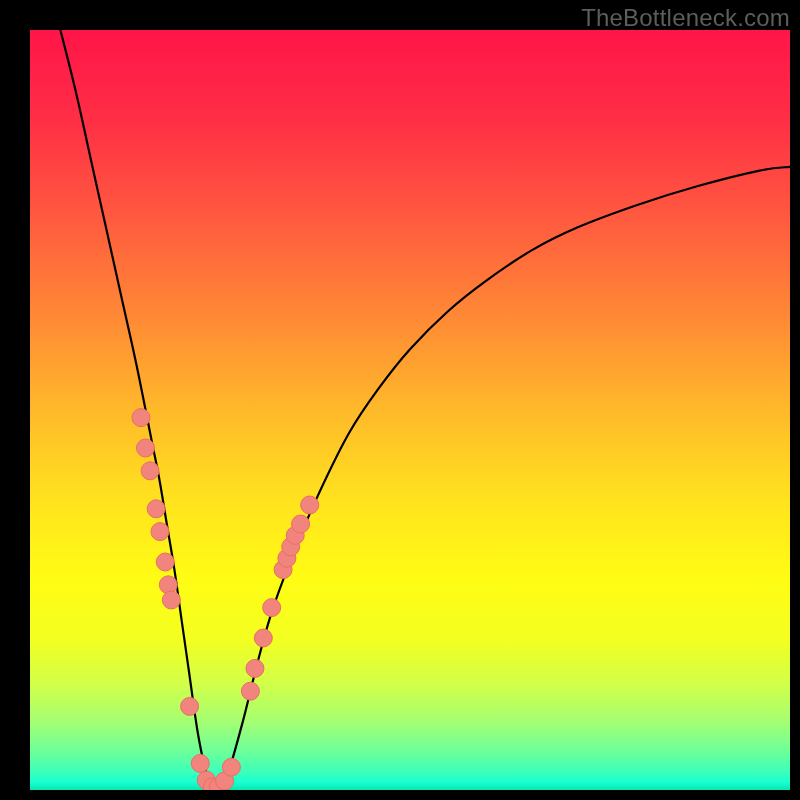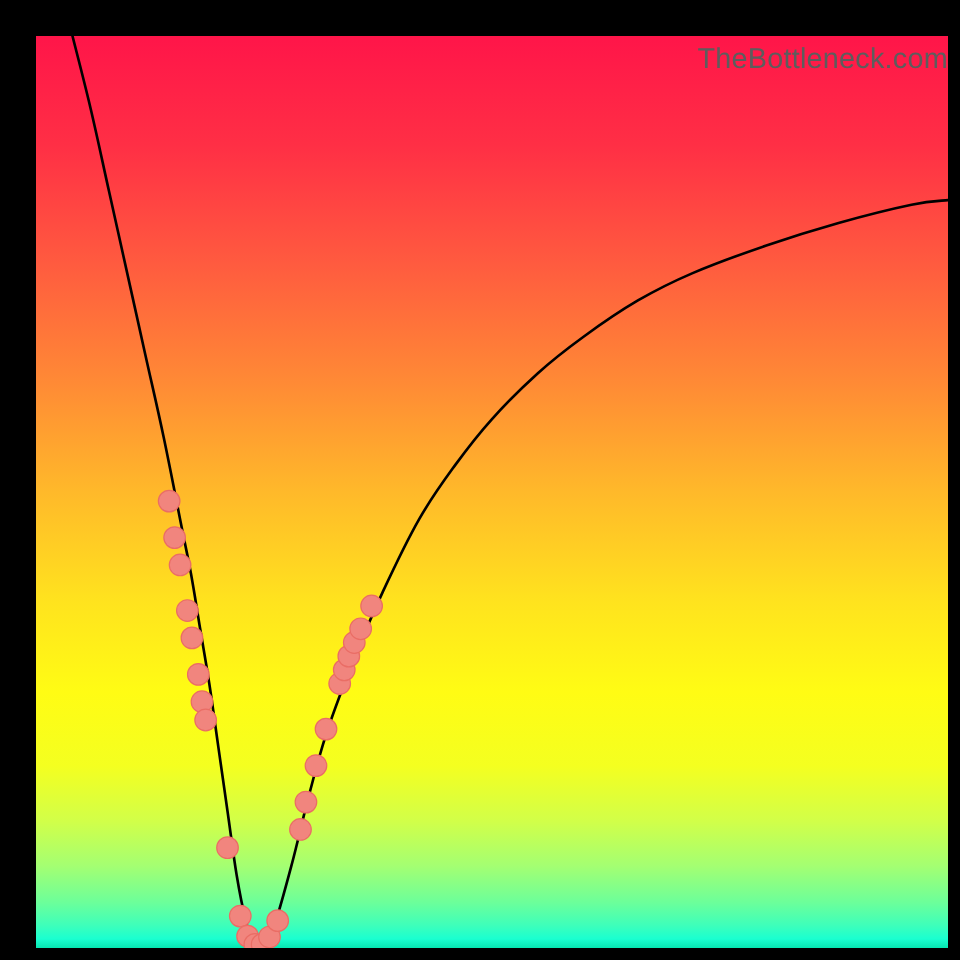--- a/index.html
+++ b/index.html
@@ -96,14 +96,14 @@
           <circle cx="253.08" cy="539.60" r="9" fill="#f1857e" stroke="#ea6d65" stroke-width="1"></circle>
           <circle cx="256.88" cy="528.20" r="9" fill="#f1857e" stroke="#ea6d65" stroke-width="1"></circle>
           <circle cx="260.68" cy="516.80" r="9" fill="#f1857e" stroke="#ea6d65" stroke-width="1"></circle>
           <circle cx="265.24" cy="505.40" r="9" fill="#f1857e" stroke="#ea6d65" stroke-width="1"></circle>
           <circle cx="270.56" cy="494.00" r="9" fill="#f1857e" stroke="#ea6d65" stroke-width="1"></circle>
           <circle cx="279.68" cy="475.00" r="9" fill="#f1857e" stroke="#ea6d65" stroke-width="1"></circle>
         </g>
     </svg>
   </div>
 
-  <div class="watermark" style="right: 10px; top: 4px; color: rgb(93, 93, 93); margin-top: 32px;">TheBottleneck.com</div>
+  <div class="watermark" style="right: 10px; top: 4px; color: rgb(93, 93, 93);">TheBottleneck.com</div>
 </div>
 
 </body></html>

